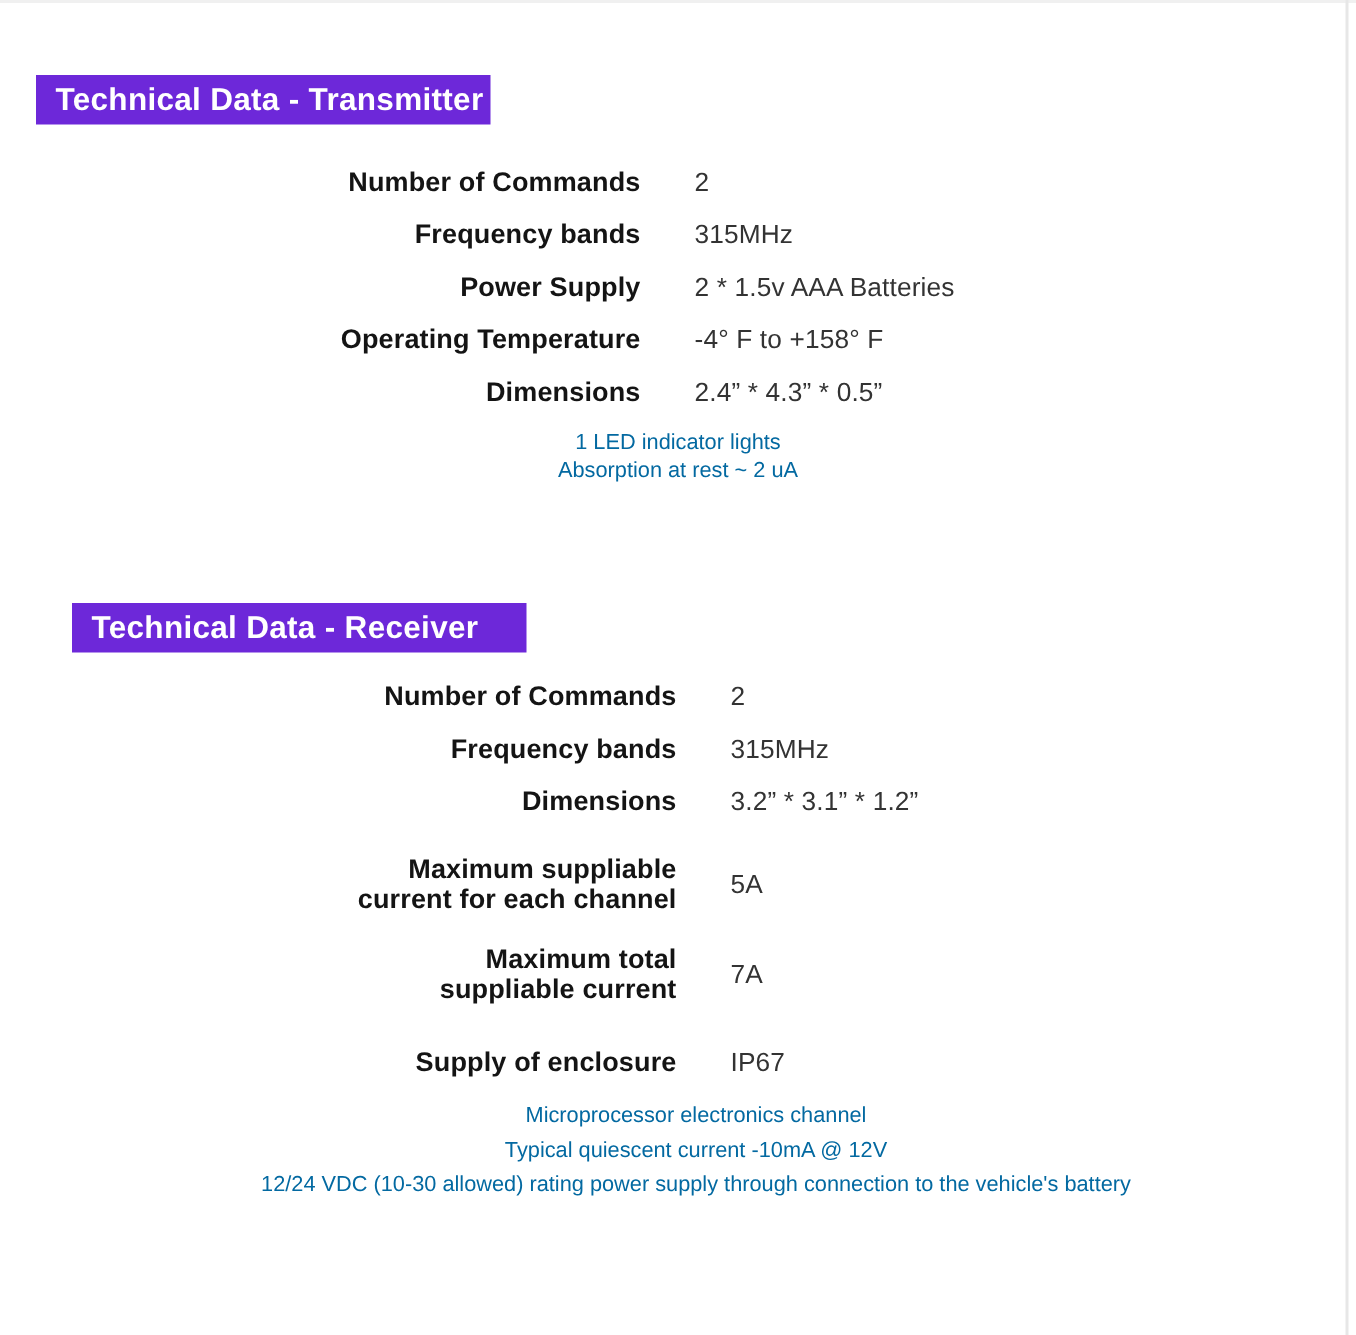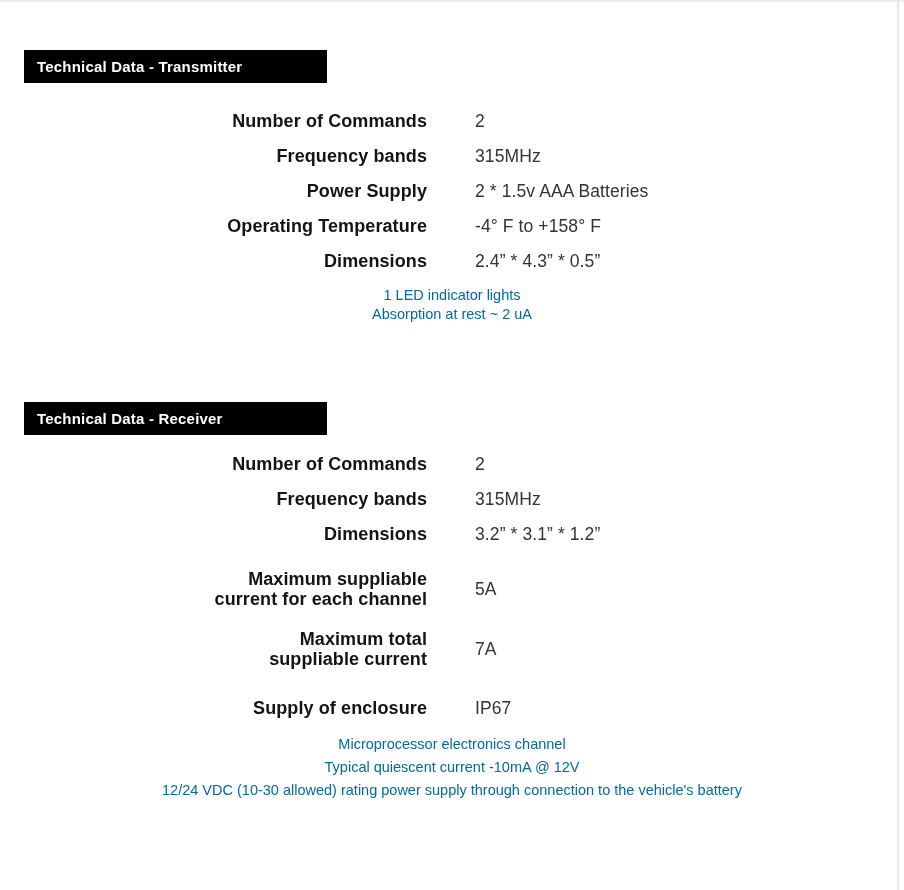--- a/index.html
+++ b/index.html
@@ -13,42 +13,41 @@
   }
   .edge-top {
     position: absolute; top: 0; left: 0;
     width: 904px; height: 2px; background: #f0f0f0;
   }
   .edge-right {
     position: absolute; top: 0; left: 897px;
     width: 2px; height: 890px; background: #e7e7e7;
   }
   .section-tx { padding-top: 50px; }
-  .section-rx { margin-top: 78px; }
+  .section-rx { margin-top: 78px; padding-left: 24px; }
   .section-header {
     margin-left: 24px;
     width: 303px;
     height: 33px;
     box-sizing: border-box;
-    background: #000000;
+    background: #6d28d9;
     color: #ffffff;
     font-weight: bold;
-    font-size: 15px;
+    font-size: 21px;
     line-height: 33px;
     padding-left: 13px;
     letter-spacing: 0.2px;
   }
   .spec-table { }
   .section-tx .spec-table { margin-top: 28px; }
   .section-rx .spec-table { margin-top: 19px; }
   .spec-row {
     display: flex;
     align-items: center;
     margin-bottom: 15px;
-    gap: 12px;
   }
   .section-tx .spec-row:nth-child(4) { margin-top: 3px; }
   .section-rx .spec-row:nth-child(3) { margin-bottom: 25px; }
   .section-rx .spec-row:nth-child(4) { margin-bottom: 20px; }
   .section-rx .spec-row:nth-child(5) { margin-bottom: 29px; }
   .spec-label {
     width: 427px;
     text-align: right;
     font-weight: bold;
     font-size: 18px;

